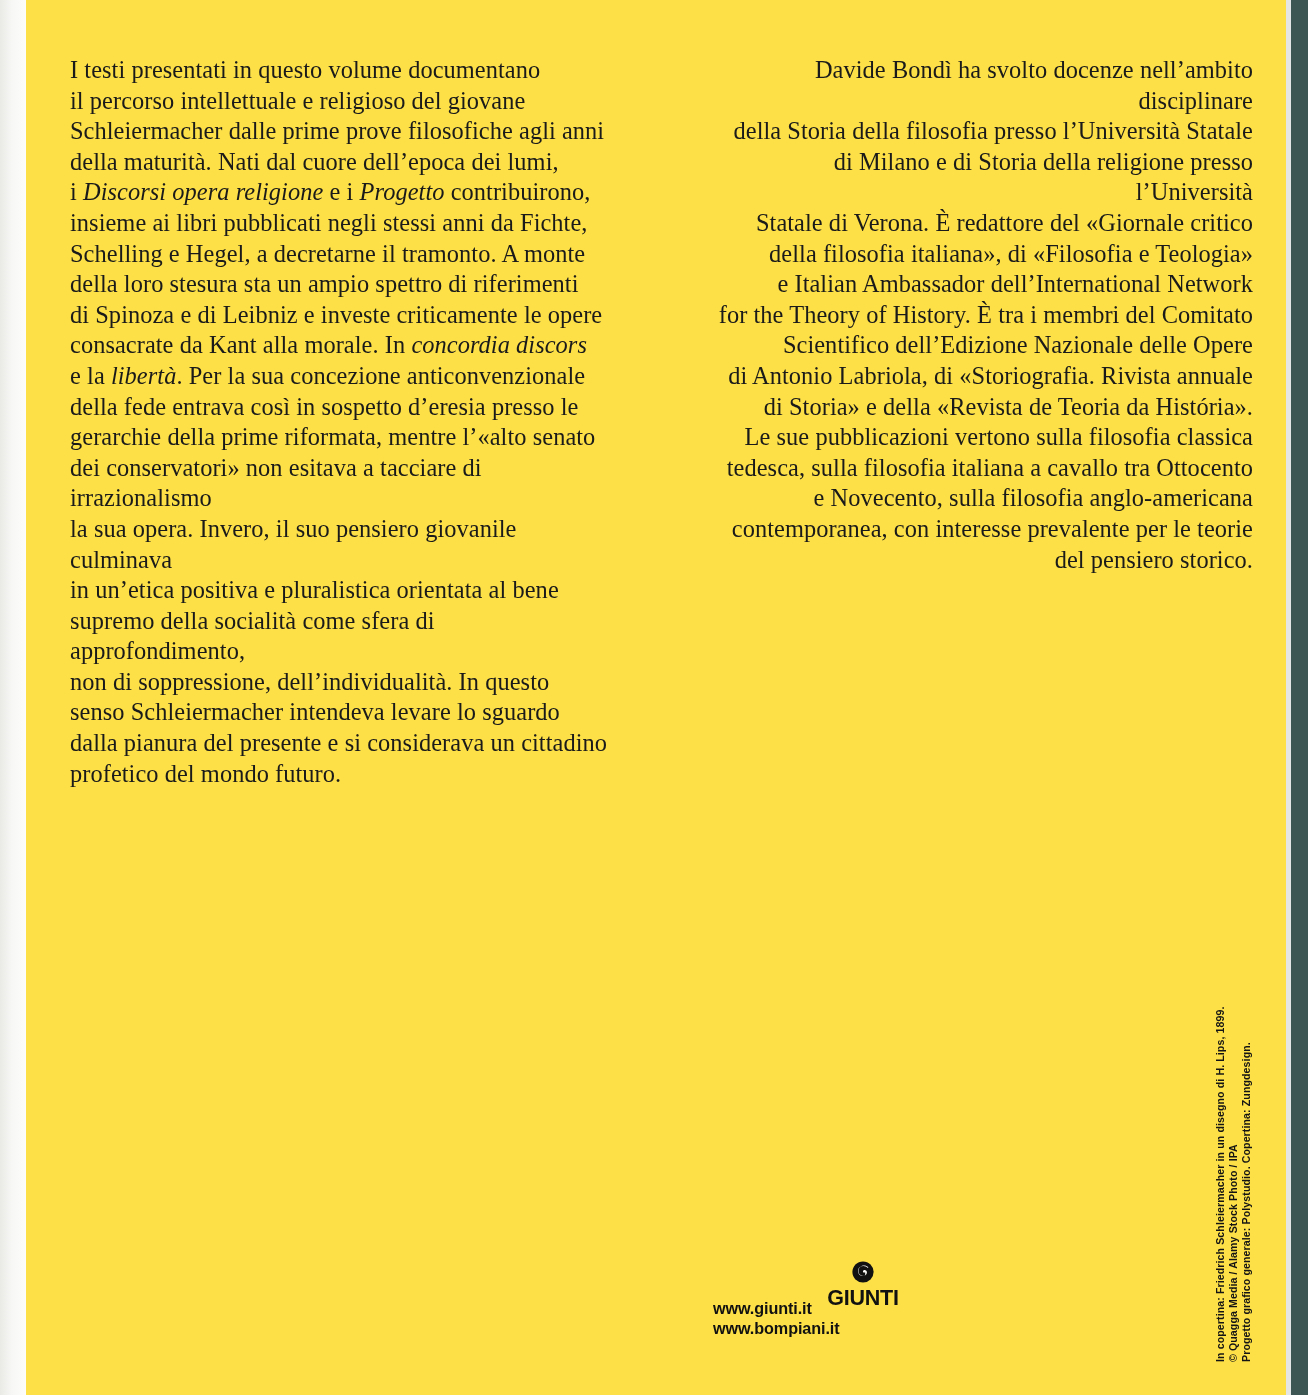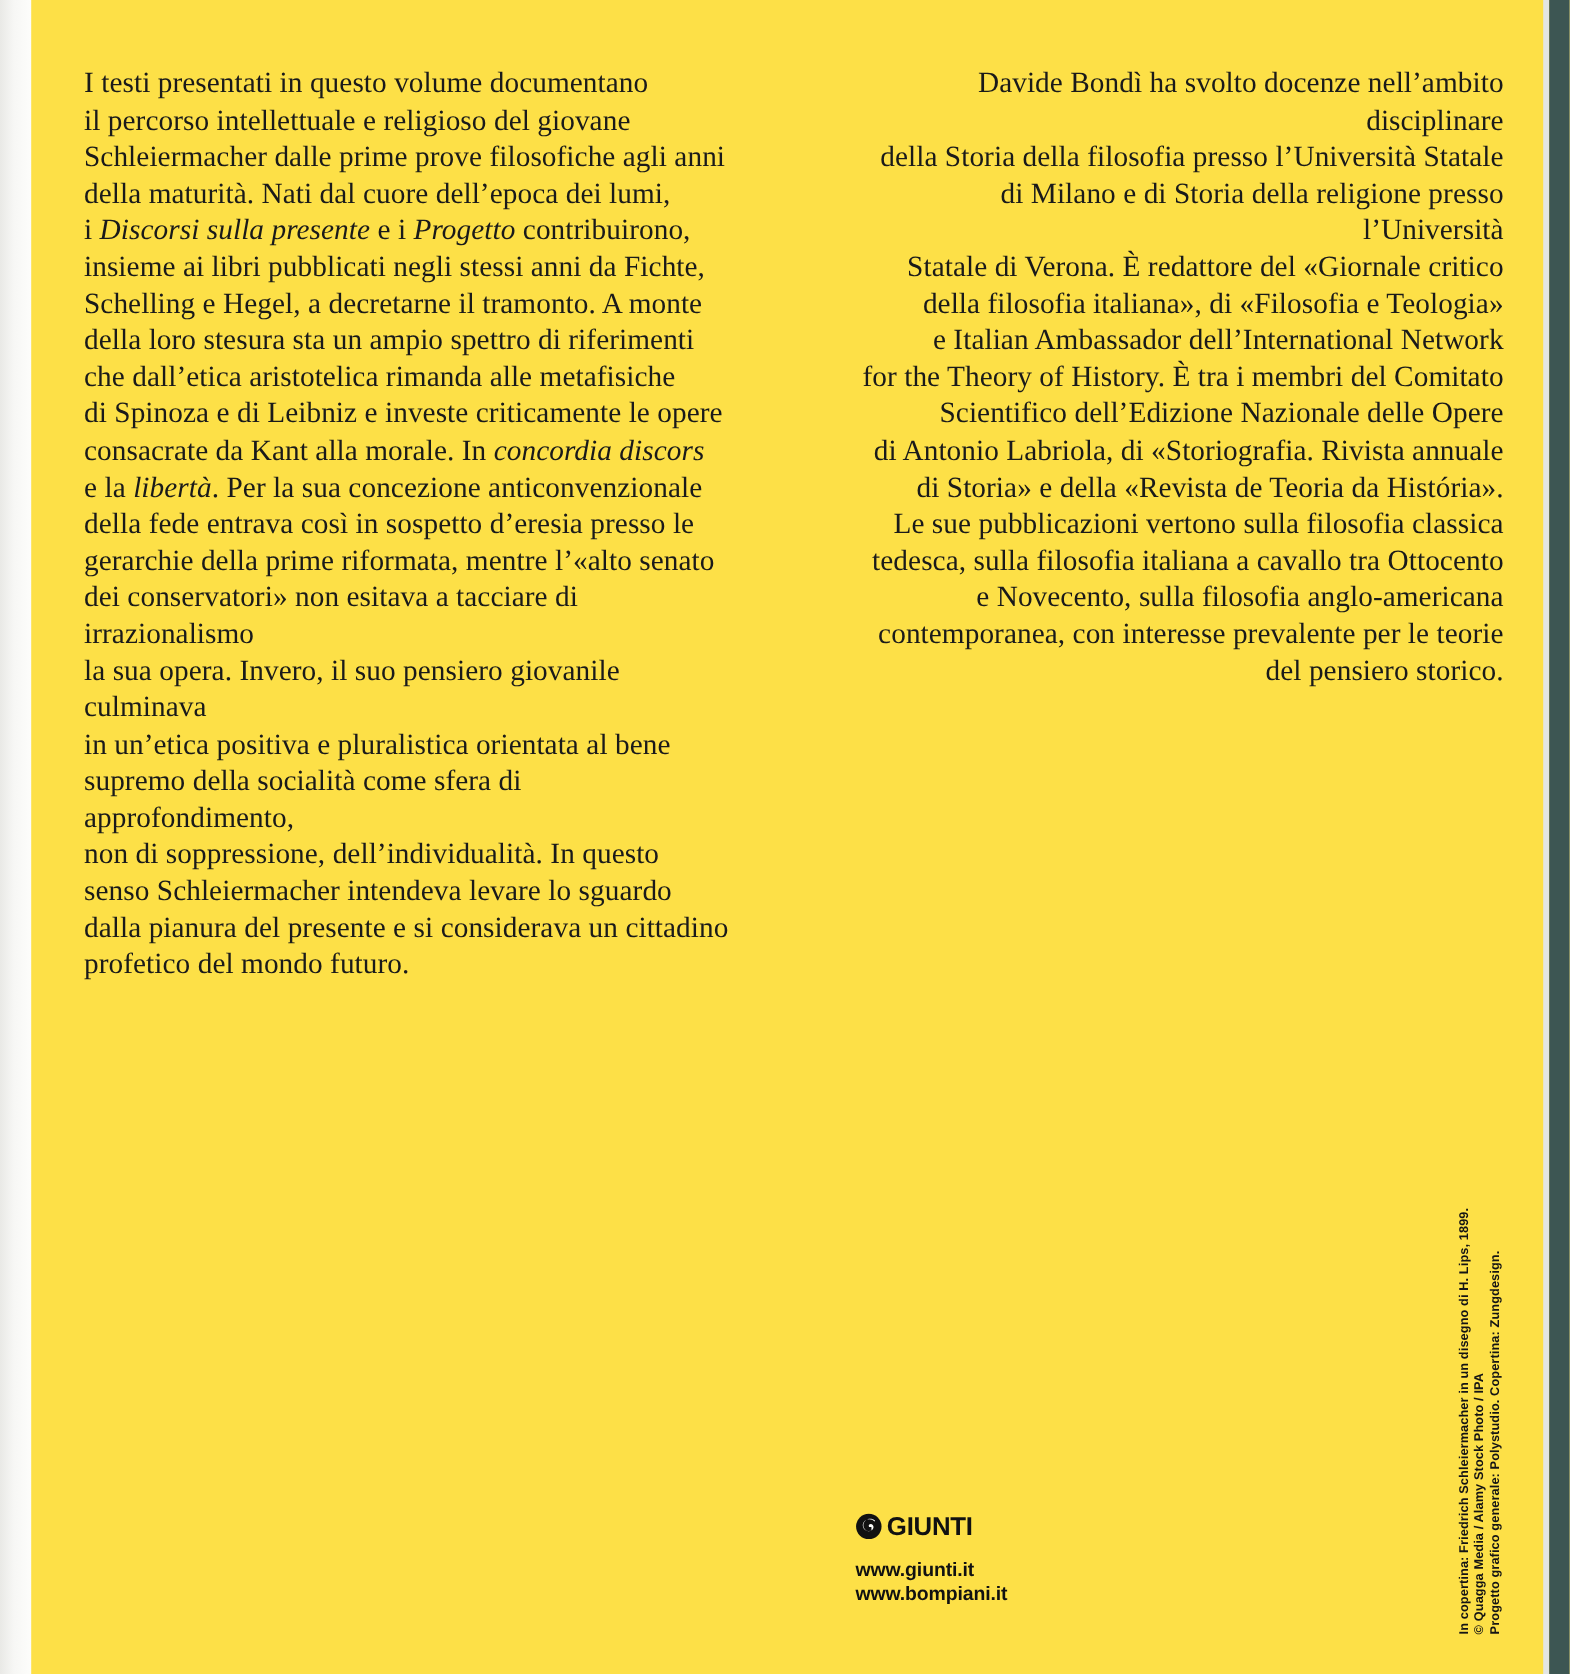--- a/index.html
+++ b/index.html
@@ -104,23 +104,24 @@
 
   
   #publisher-block {
     position: absolute;
     left: 713px;
     top: 1261px;
     width: 300px;
   }
   #publisher-logo {
     display: flex;
-    align-items: flex-start;
+    align-items: center;
     gap: 4px;
     height: 26px;
+    flex-direction: column;
   }
   #giunti-mark {
     width: 22px;
     height: 22px;
     flex: 0 0 22px;
     display: block;
   }
   #giunti-wordmark {
     font-family: "Liberation Sans", "DejaVu Sans", sans-serif;
     font-weight: bold;
@@ -145,25 +146,24 @@
 
 <div id="cover-page" style="background: #fde047;">
 
   <div id="gutter-shade"></div>
 
   <div class="column" id="blurb-column" style="color: rgb(26, 26, 26);">
       <p><span>I testi presentati in questo volume documentano</span></p>
       <p><span>il percorso intellettuale e religioso del giovane</span></p>
       <p><span>Schleiermacher dalle prime prove filosofiche agli anni</span></p>
       <p><span>della maturità. Nati dal cuore dell’epoca dei lumi,</span></p>
-      <p><span>i </span><i>Discorsi sulla presente</i><span> e i </span><i>Progetto</i><span> contribuirono,</span></p>
+      <p><span>i </span><i>Discorsi opera religione</i><span> e i </span><i>Progetto</i><span> contribuirono,</span></p>
       <p><span>insieme ai libri pubblicati negli stessi anni da Fichte,</span></p>
       <p><span>Schelling e Hegel, a decretarne il tramonto. A monte</span></p>
       <p><span>della loro stesura sta un ampio spettro di riferimenti</span></p>
-      <p><span>che dall’etica aristotelica rimanda alle metafisiche</span></p>
       <p><span>di Spinoza e di Leibniz e investe criticamente le opere</span></p>
       <p><span>consacrate da Kant alla morale. In </span><i>concordia discors</i></p>
       <p><span>e la </span><i>libertà</i><span>. Per la sua concezione anticonvenzionale</span></p>
       <p><span>della fede entrava così in sospetto d’eresia presso le</span></p>
       <p><span>gerarchie della prime riformata, mentre l’«alto senato</span></p>
       <p><span>dei conservatori» non esitava a tacciare di irrazionalismo</span></p>
       <p><span>la sua opera. Invero, il suo pensiero giovanile culminava</span></p>
       <p><span>in un’etica positiva e pluralistica orientata al bene</span></p>
       <p><span>supremo della socialità come sfera di approfondimento,</span></p>
       <p><span>non di soppressione, dell’individualità. In questo</span></p>

